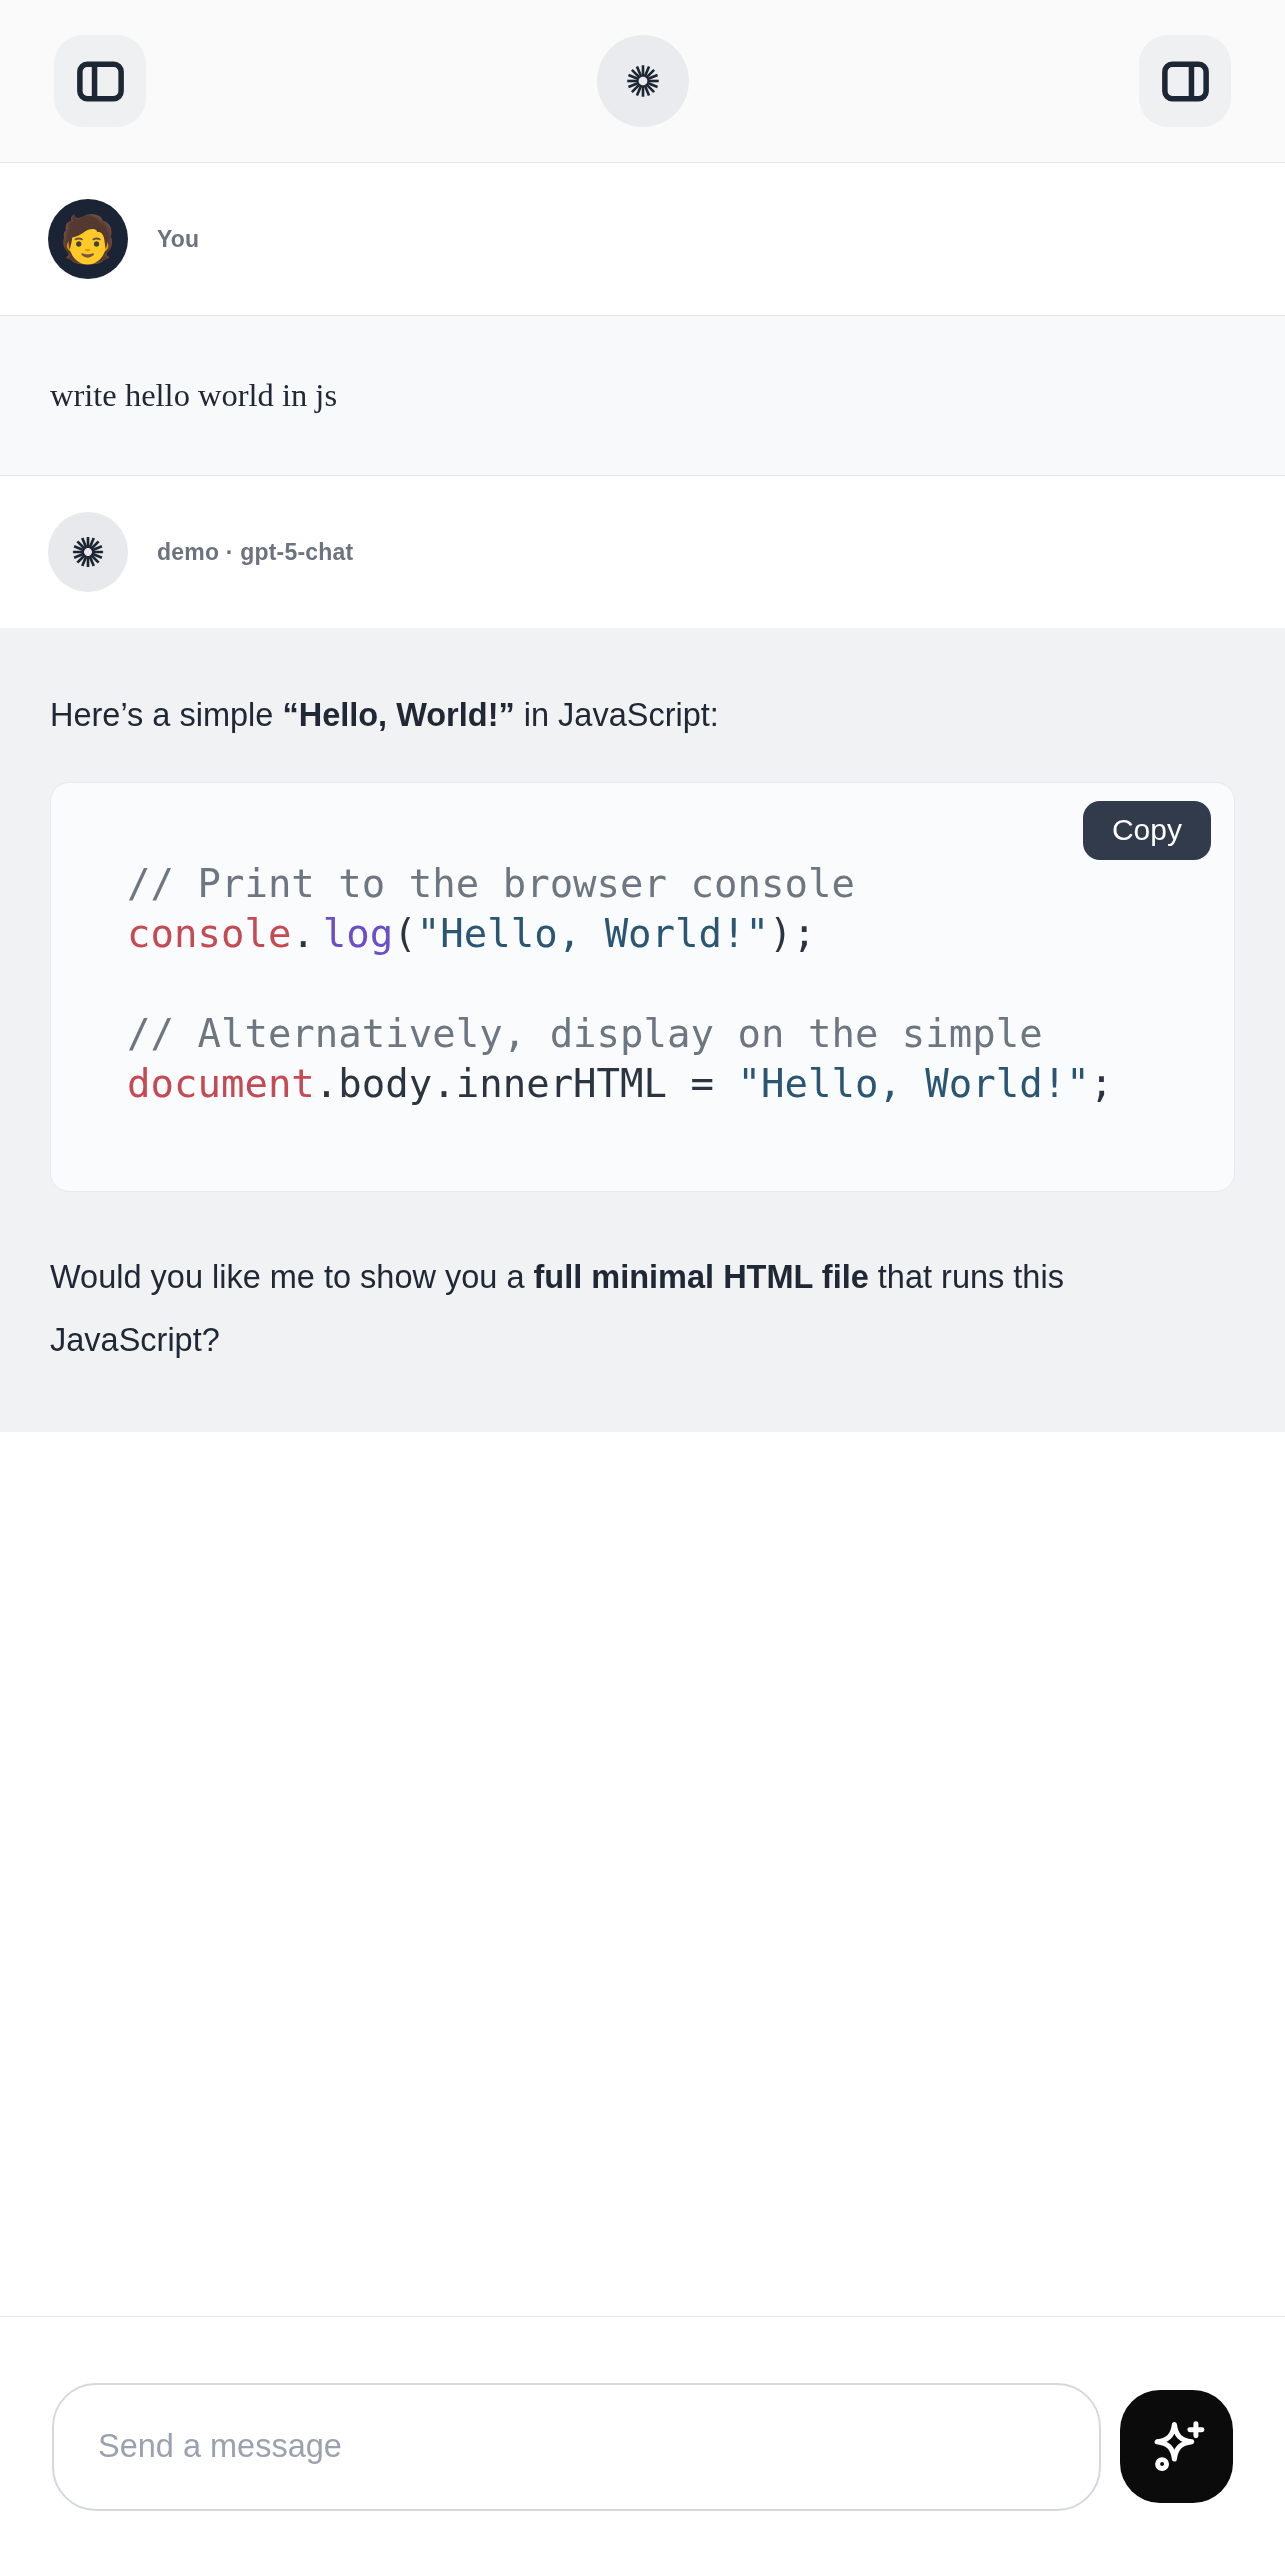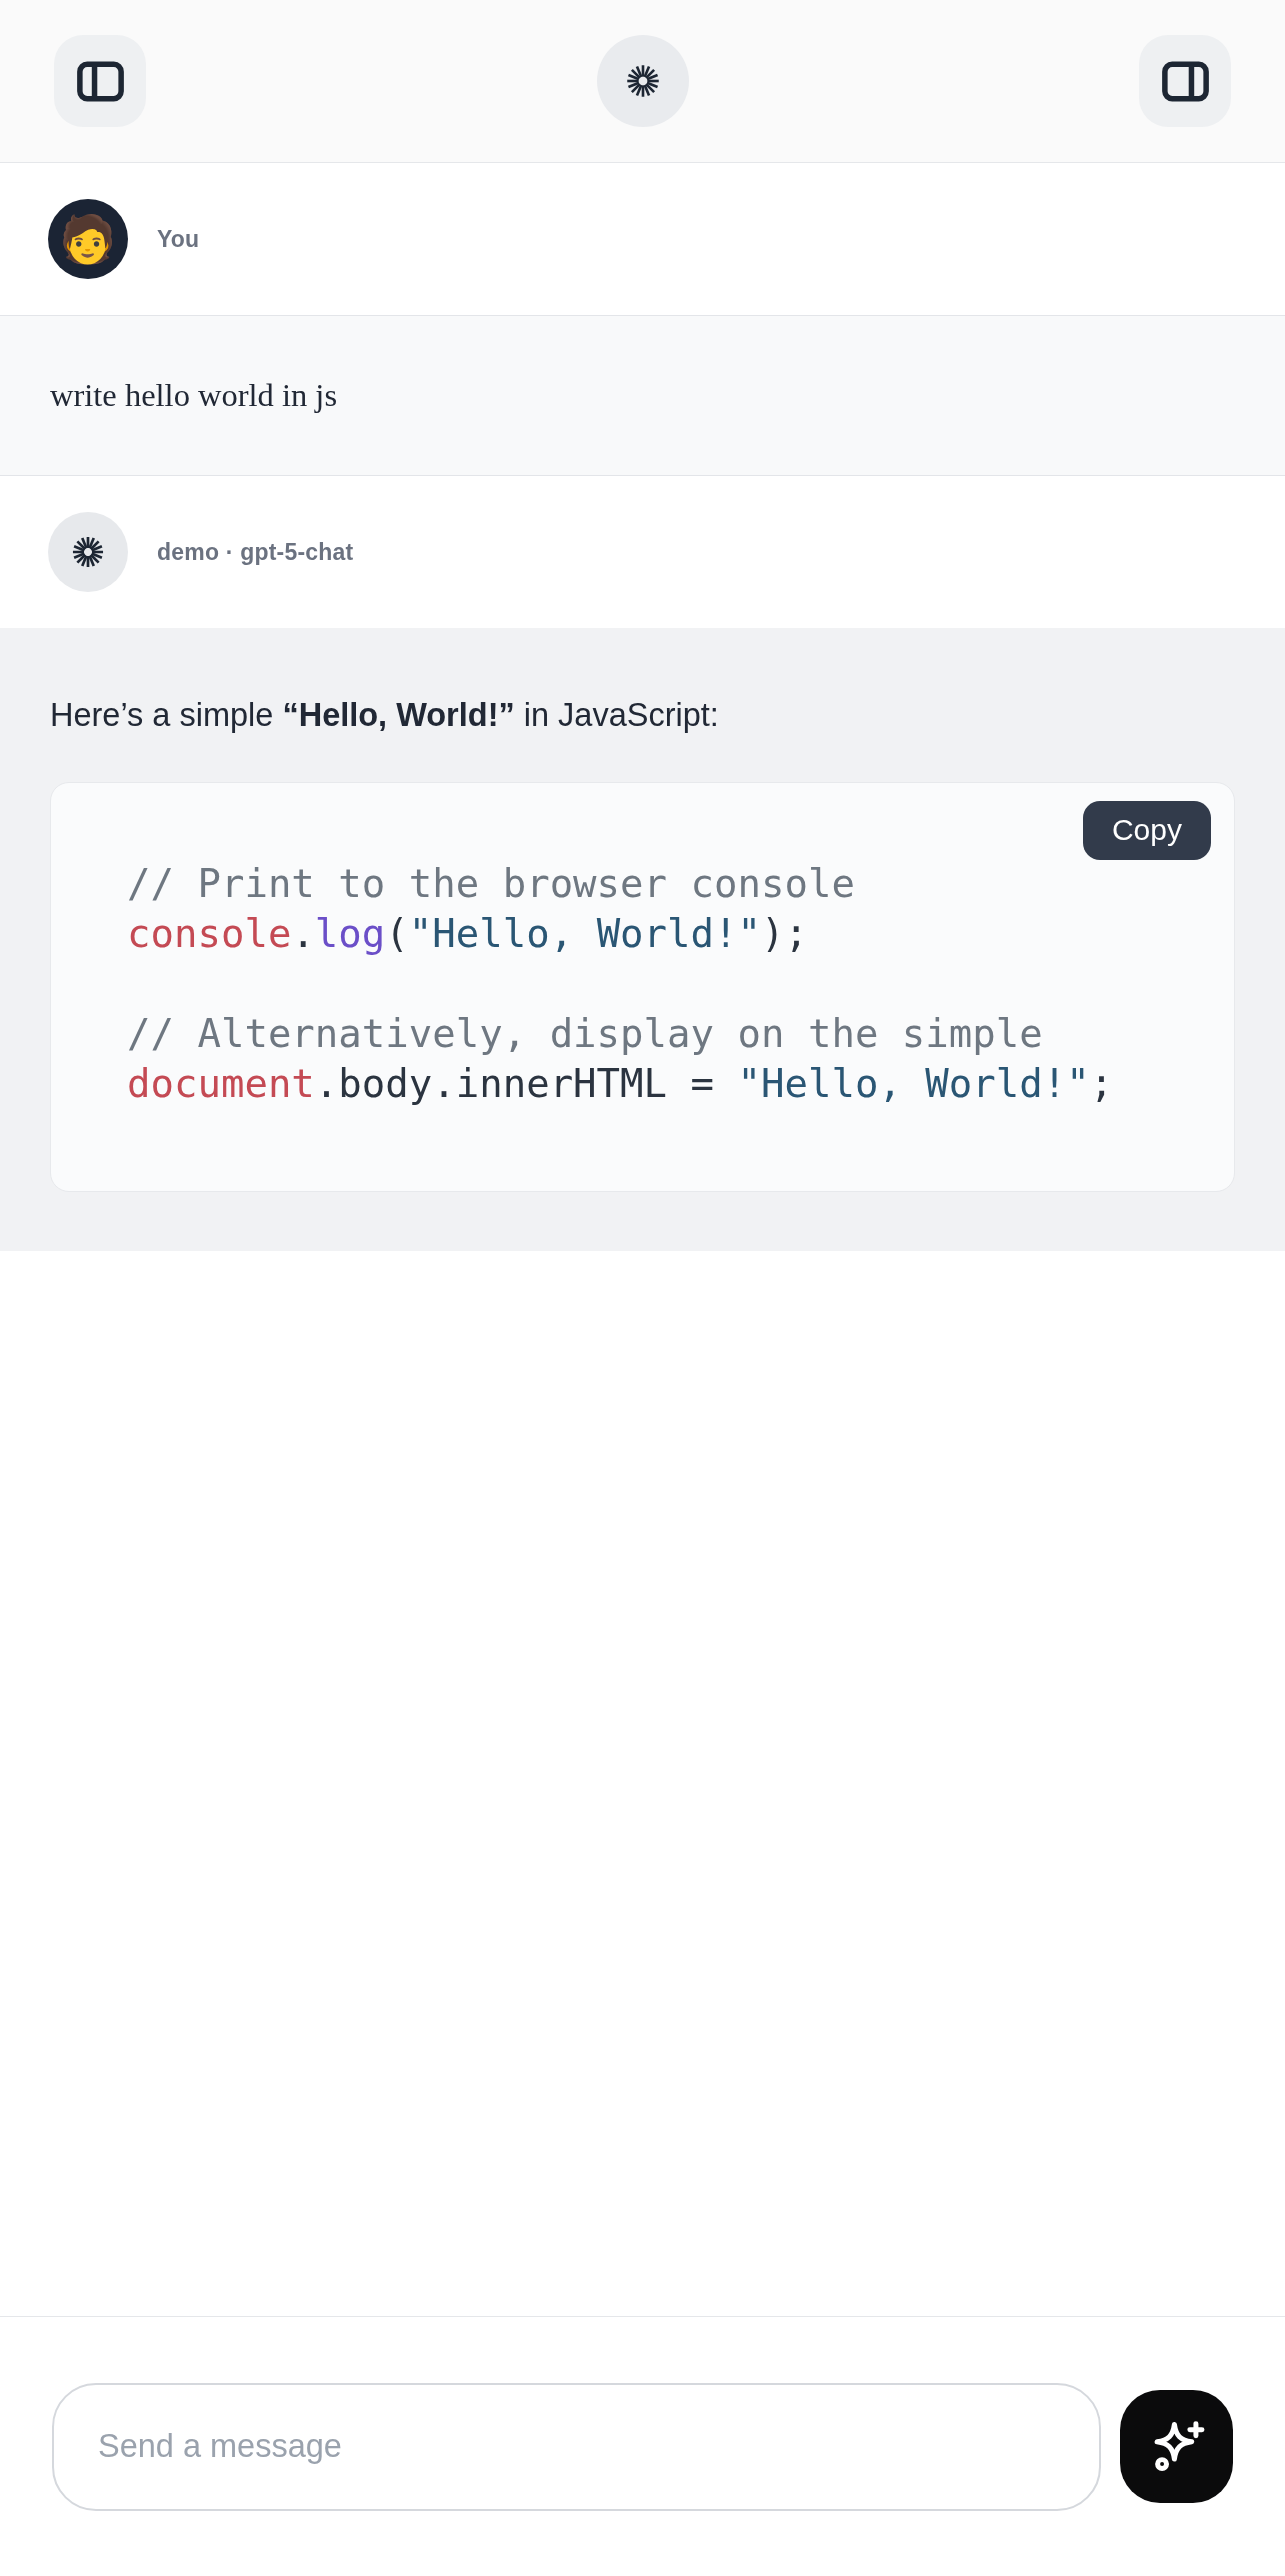--- a/index.html
+++ b/index.html
@@ -68,21 +68,21 @@
   }
   .copy-btn{
     position:absolute;top:18px;right:23px;cursor:pointer;
     background:var(--copy-bg);color:var(--copy-text);border:none;border-radius:17px;
     font-family:"Liberation Sans",sans-serif;font-size:30px;padding:12.4px 29px;
   }
   .code-lines{font-family:"DejaVu Sans Mono","Liberation Mono",monospace;font-size:39px;line-height:50px;color:var(--code-plain);}
   .code-line{white-space:pre;}
   .tok-comment{color:var(--code-comment);}
   .tok-builtin{color:var(--code-builtin);}
-  .tok-function{color:var(--code-function);}
+  .tok-function{color:var(--code-function);margin-left:8px;}
   .tok-string{color:var(--code-string);}
   .tok-plain{color:var(--code-plain);}
   
   .spacer{flex:1 1 auto;background:var(--page-bg);}
   .composer{
     flex:0 0 auto;height:260px;background:var(--page-bg);
     border-top:1.9px solid var(--border);
     display:flex;align-items:center;gap:19px;padding:0 52px;
   }
   .composer-input{
@@ -188,20 +188,21 @@
         <div class="code-lines">
             <div class="code-line"><span class="tok-comment">// Print to the browser console</span></div>
             <div class="code-line"><span class="tok-builtin">console</span><span class="tok-plain">.</span><span class="tok-function">log</span><span class="tok-plain">(</span><span class="tok-string">"Hello, World!"</span><span class="tok-plain">);</span></div>
             <div class="code-line">&nbsp;</div>
             <div class="code-line"><span class="tok-comment">// Alternatively, display on the simple</span></div>
             <div class="code-line"><span class="tok-builtin">document</span><span class="tok-plain">.body.innerHTML = </span><span class="tok-string">"Hello, World!"</span><span class="tok-plain">;</span></div>
           </div>
       </div>
 
 
+      <p class="msg-text closing"><span>Would you like me to show you a </span><b>full minimal HTML file</b><span> that runs this JavaScript?</span></p>
     </div>
   </section>
 </main>
 
 <div class="spacer"></div>
 
 <footer class="composer">
   <input class="composer-input" type="text" placeholder="Send a message" style="">
   <button class="send-btn">
     <svg class="sparkle-svg" viewBox="0 0 24 24">

